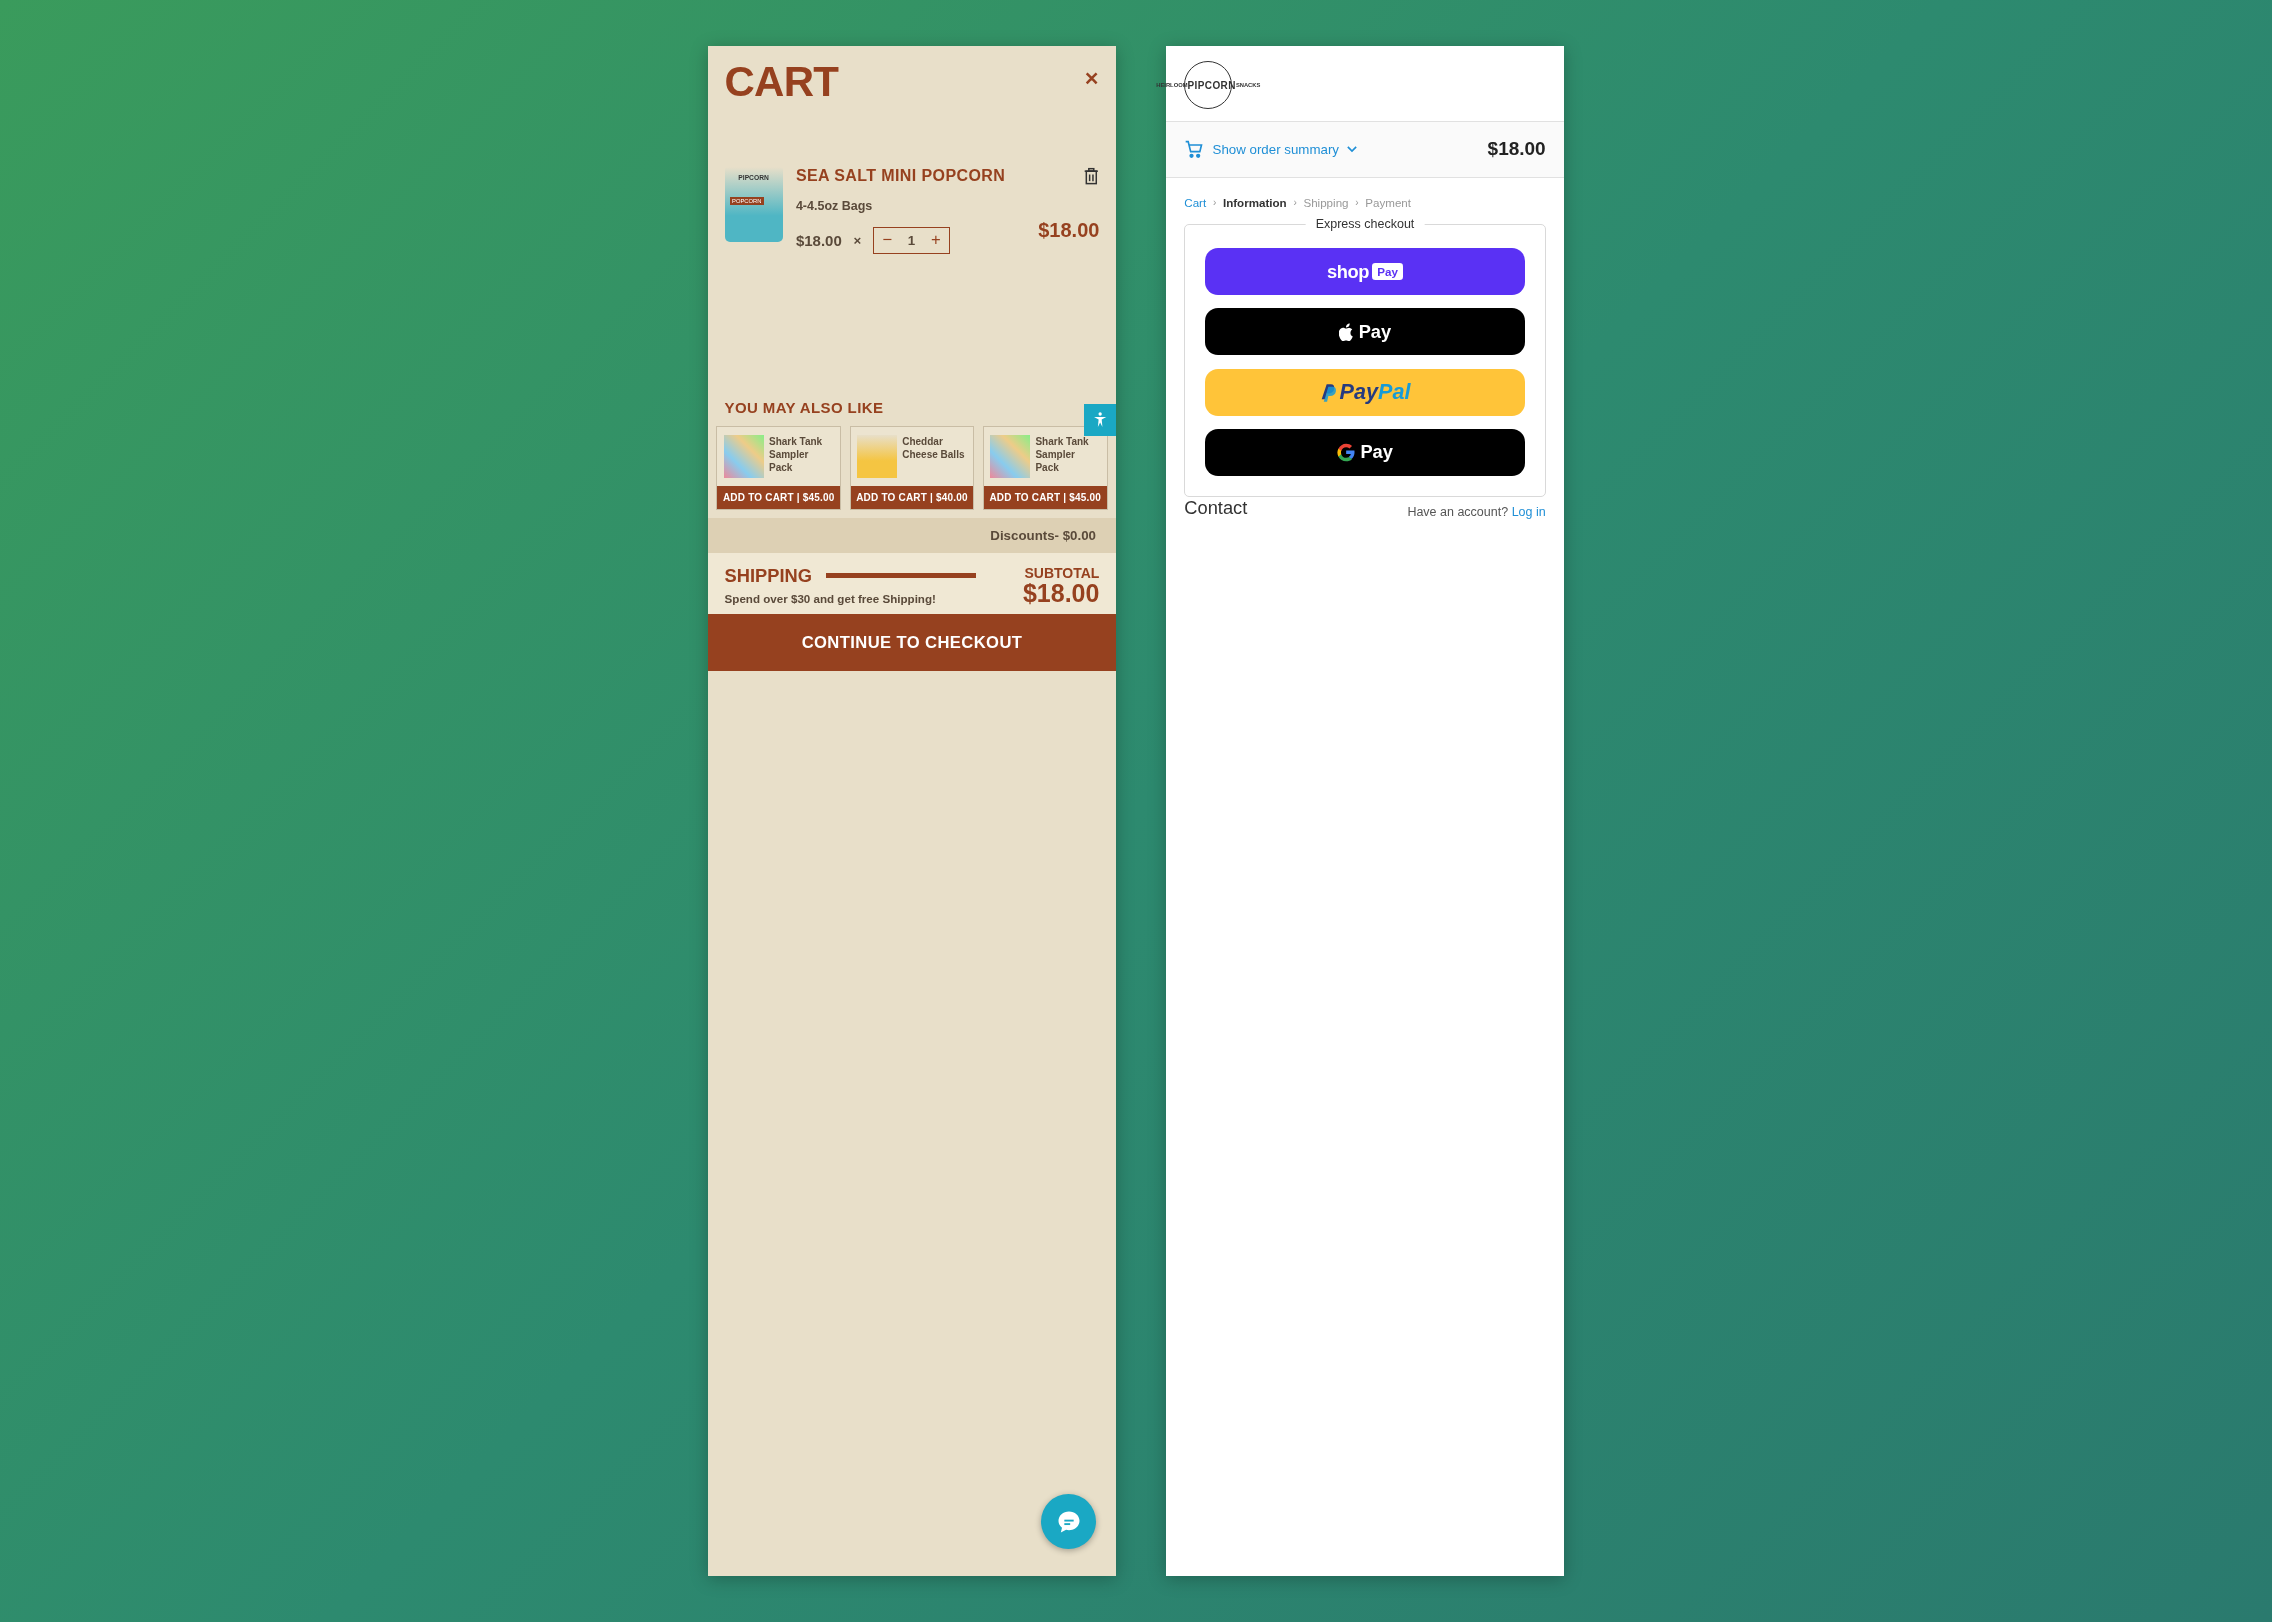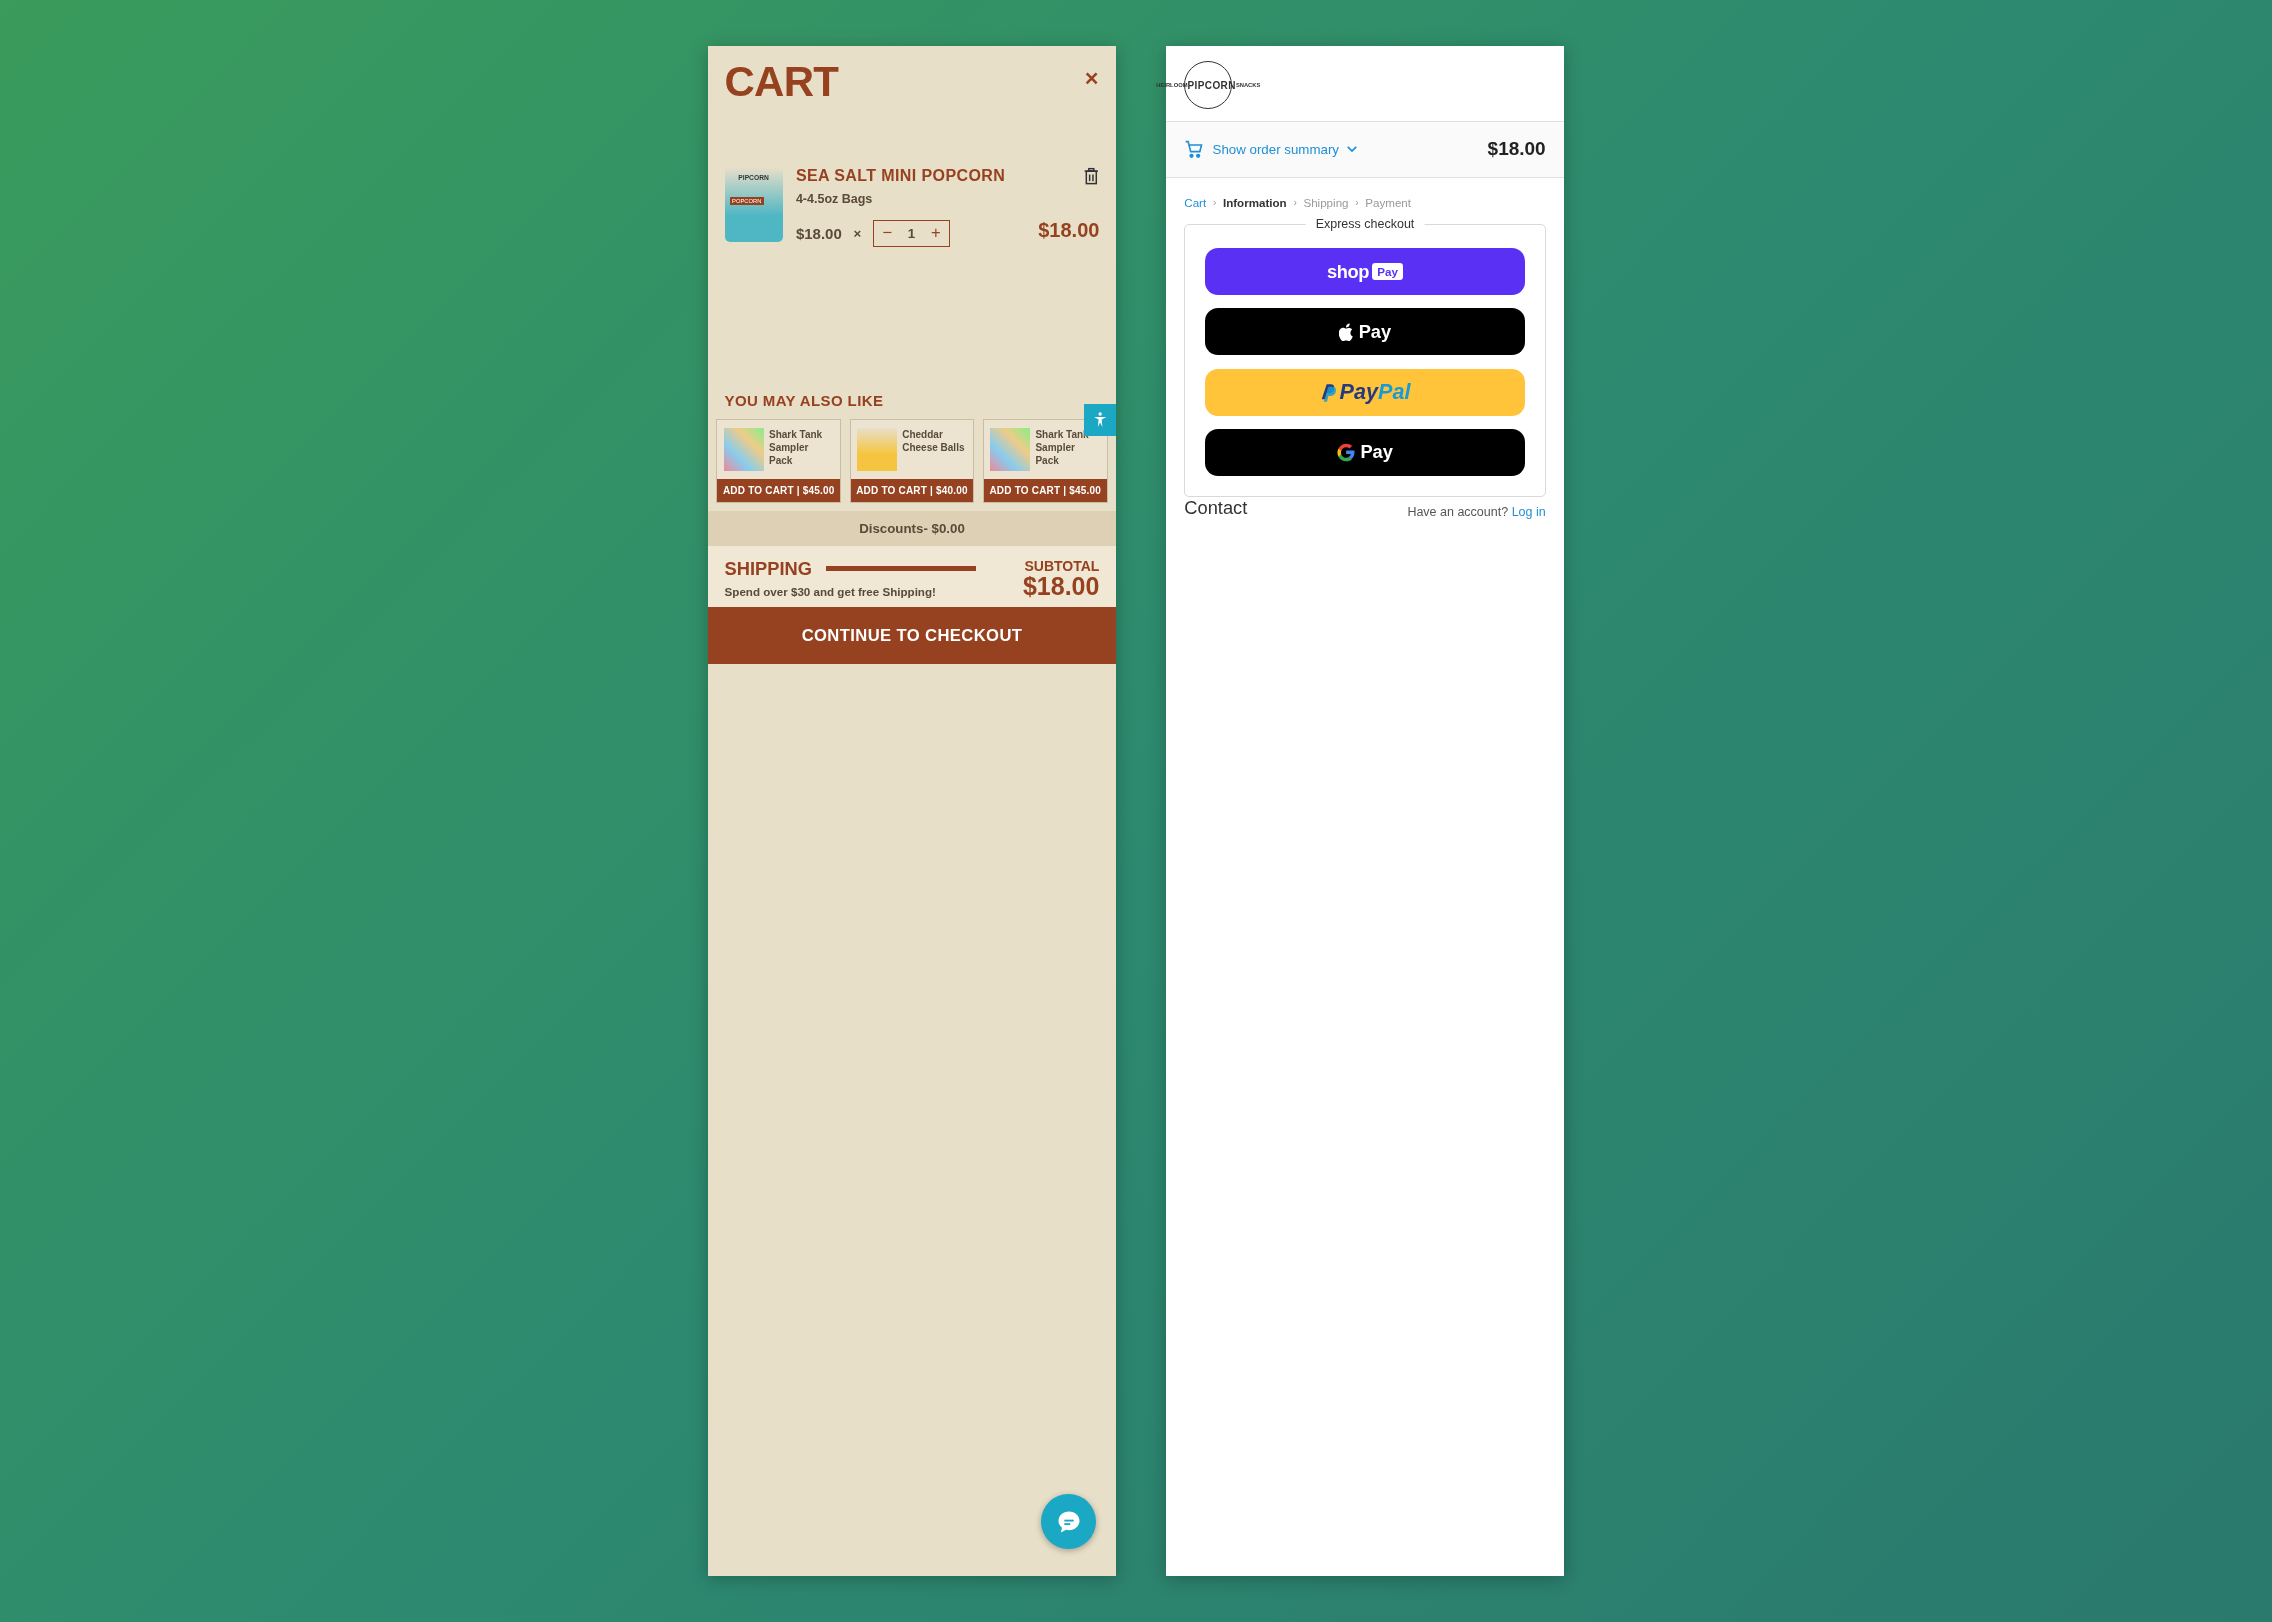--- a/index.html
+++ b/index.html
@@ -81,21 +81,21 @@
     font-family: "Arial Black", Impact, sans-serif;
     font-size: 16px;
     font-weight: 900;
     color: #96411f;
     letter-spacing: 0.4px;
   }
   .item-size {
     font-size: 12.5px;
     font-weight: 700;
     color: #5a4a3a;
-    margin-top: 7px;
+    margin-top: 14px;
   }
   .item-price-row {
     display: flex;
     align-items: center;
     gap: 11.6px;
     margin-top: 13.3px;
   }
   .item-unit-price {
     font-size: 15px;
     font-weight: 900;
@@ -200,21 +200,21 @@
     text-align: center;
     padding: 5.8px 1.7px;
     font-weight: 900;
     cursor:pointer;
     letter-spacing:0.2px;
   }
 
   .discount-row {
     background: #ddd0b4;
     display:flex;
-    justify-content:center;
+    justify-content:flex-end;
     padding: 10px 20px;
     font-weight: 700;
     color:#5a4a3a;
     font-size:13.3px;
   }
 
   .ship-section {
     background: #f0e8d4;
     padding: 11.6px 16.6px 8.3px 16.6px;
     display:flex;

